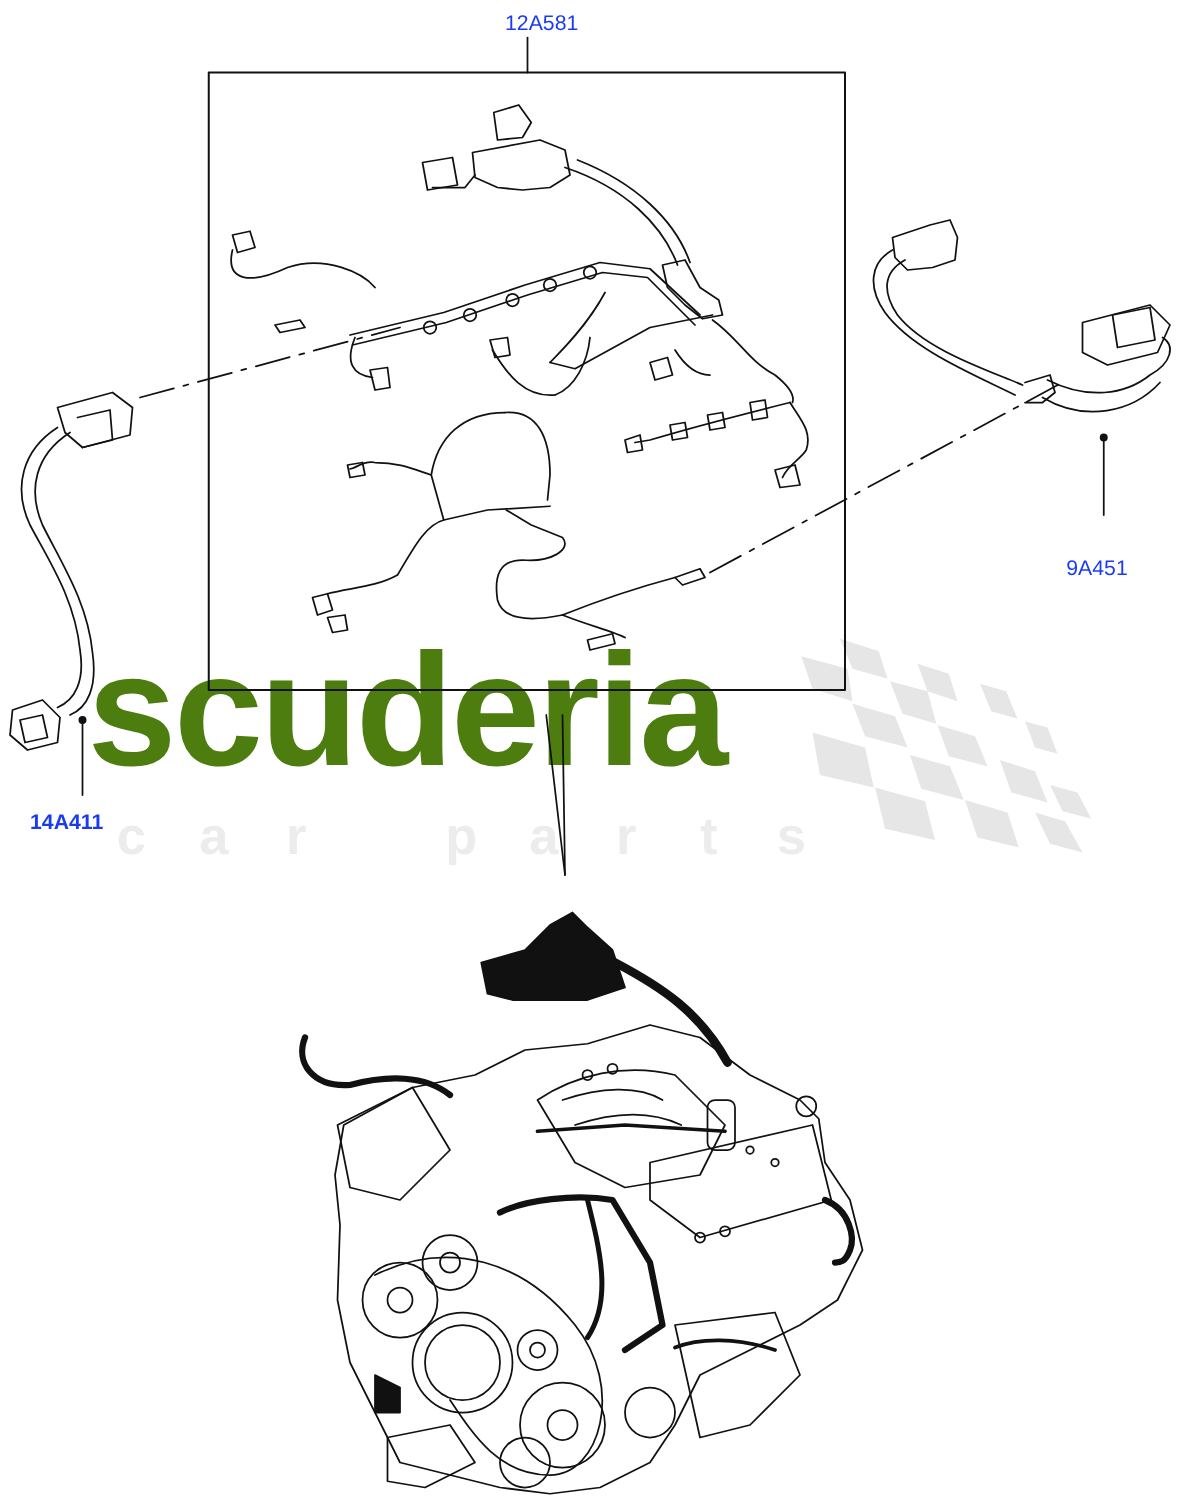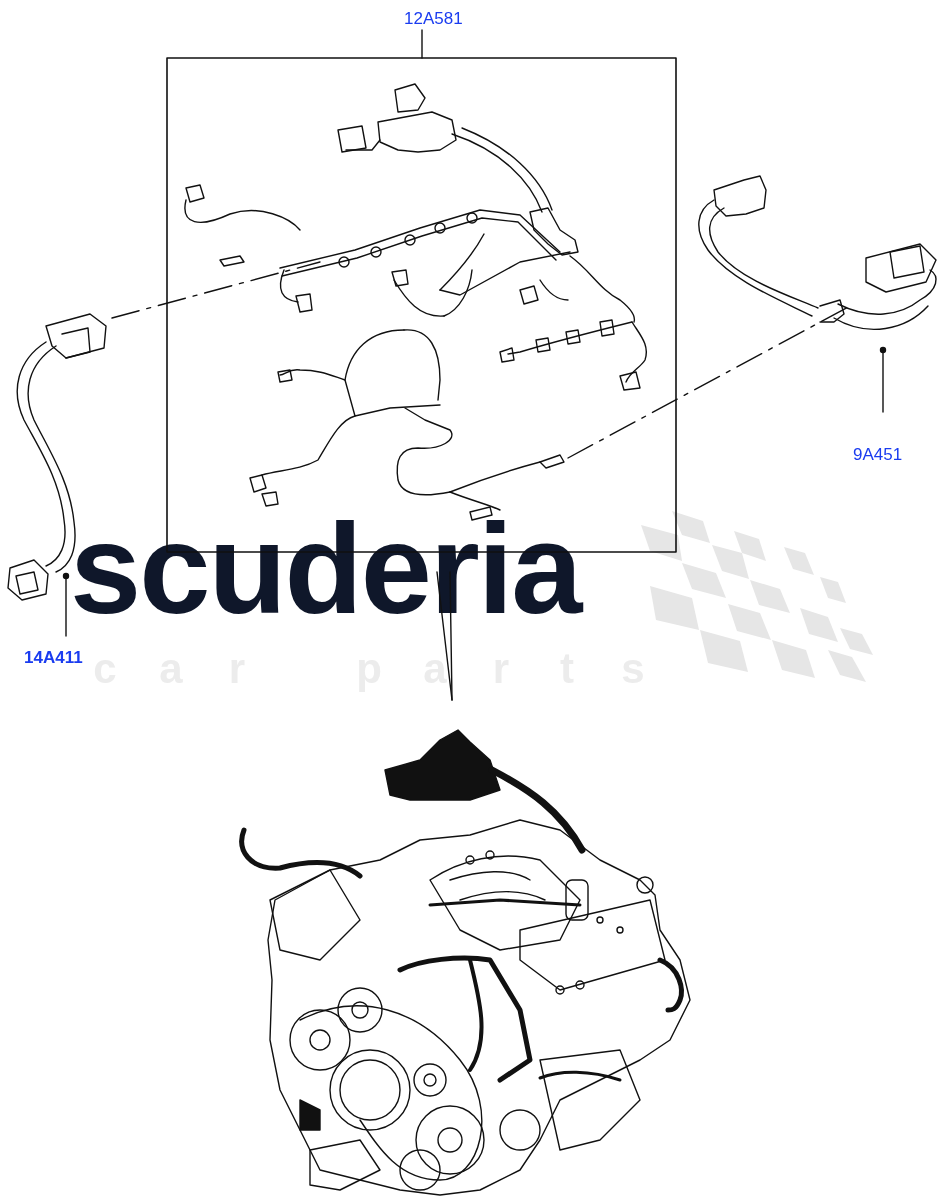--- a/index.html
+++ b/index.html
@@ -1,19 +1,19 @@
 <!DOCTYPE html>
 <html><head>
 <meta charset="utf-8">
 <style>
   html, body { margin:0; padding:0; background:#ffffff; }
   body { width:945px; height:1200px; position:relative; overflow:hidden; font-family:"Liberation Sans", sans-serif; }
   .canvas { position:absolute; left:0; top:0; width:945px; height:1200px; }
   .label { position:absolute; font-family:"Liberation Sans", sans-serif; font-size:17px; color:#1a3cf0; line-height:1; white-space:nowrap; }
-  .wm-main { position:absolute; left:70px; top:505px; font-family:"Liberation Sans", sans-serif; font-weight:bold; font-size:128px; letter-spacing:-2px; color:#0f172a; line-height:1; }
+  .wm-main { position:absolute; left:70px; top:505px; font-family:"Liberation Sans", sans-serif; font-weight:bold; font-size:128px; letter-spacing:-2px; color:#4d7c0f; line-height:1; }
   .wm-sub { position:absolute; left:72px; top:648px; font-family:"Liberation Sans", sans-serif; font-weight:bold; font-size:42px; color:#ececec; line-height:1; word-spacing:0; }
   .wm-sub span { display:inline-block; width:66px; text-align:center; }
   svg { position:absolute; left:0; top:0; }
 </style>
 </head>
 <body>
 
 <div class="canvas">
 
   <div class="wm-main">scuderia</div>

